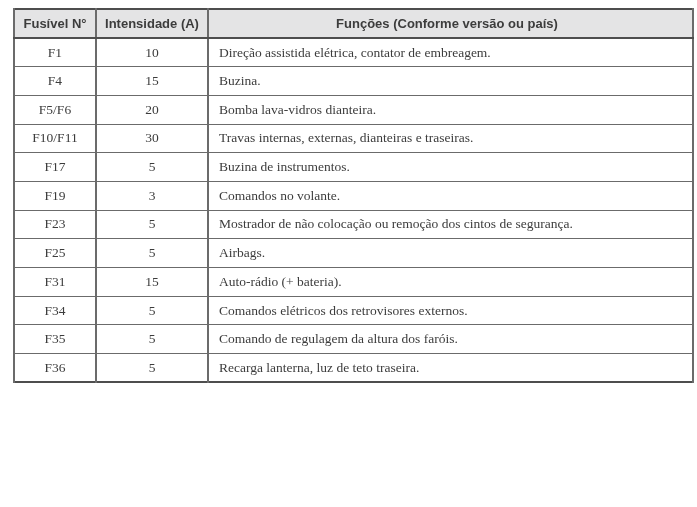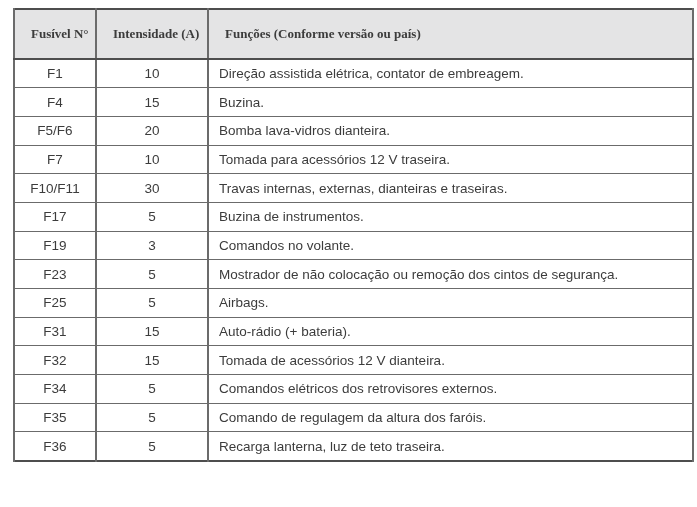--- a/index.html
+++ b/index.html
@@ -43,33 +43,33 @@
   }
   .fuse-table thead tr {
     height: 29px;
   }
   .fuse-table thead th {
     background: #e4e4e5;
     border-bottom: 2px solid #4e4e4e;
     font-size: 13px;
     font-weight: bold;
     text-align: center;
-    padding: 16px;
-    font-family: Liberation Serif, serif;
+    padding: 0;
   }
   .fuse-table thead th.h-func {
-    text-align: left;
+    text-align: center;
     padding-right: 7px;
   }
   .fuse-table tbody tr {
     height: 28.7px;
   }
   .fuse-table tbody td {
     font-size: 13.5px;
     padding: 0;
+    font-family: Liberation Serif, serif;
   }
   .fuse-table td.cell-fuse,
   .fuse-table td.cell-amp {
     text-align: center;
   }
   .fuse-table td.cell-func {
     text-align: left;
     padding-left: 10px;
     padding-right: 16px;
   }
@@ -103,25 +103,20 @@
     <td class="cell-amp">15</td>
     <td class="cell-func">Buzina.</td>
   </tr>
 
   <tr>
     <td class="cell-fuse">F5/F6</td>
     <td class="cell-amp">20</td>
     <td class="cell-func">Bomba lava-vidros dianteira.</td>
   </tr>
 
-  <tr>
-    <td class="cell-fuse">F7</td>
-    <td class="cell-amp">10</td>
-    <td class="cell-func">Tomada para acessórios 12 V traseira.</td>
-  </tr>
 
   <tr>
     <td class="cell-fuse">F10/F11</td>
     <td class="cell-amp">30</td>
     <td class="cell-func">Travas internas, externas, dianteiras e traseiras.</td>
   </tr>
 
 
   <tr>
     <td class="cell-fuse">F17</td>
@@ -147,25 +142,20 @@
     <td class="cell-amp">5</td>
     <td class="cell-func">Airbags.</td>
   </tr>
 
   <tr>
     <td class="cell-fuse">F31</td>
     <td class="cell-amp">15</td>
     <td class="cell-func">Auto-rádio (+ bateria).</td>
   </tr>
 
-  <tr>
-    <td class="cell-fuse">F32</td>
-    <td class="cell-amp">15</td>
-    <td class="cell-func">Tomada de acessórios 12 V dianteira.</td>
-  </tr>
 
   <tr>
     <td class="cell-fuse">F34</td>
     <td class="cell-amp">5</td>
     <td class="cell-func">Comandos elétricos dos retrovisores externos.</td>
   </tr>
 
   <tr>
     <td class="cell-fuse">F35</td>
     <td class="cell-amp">5</td>

